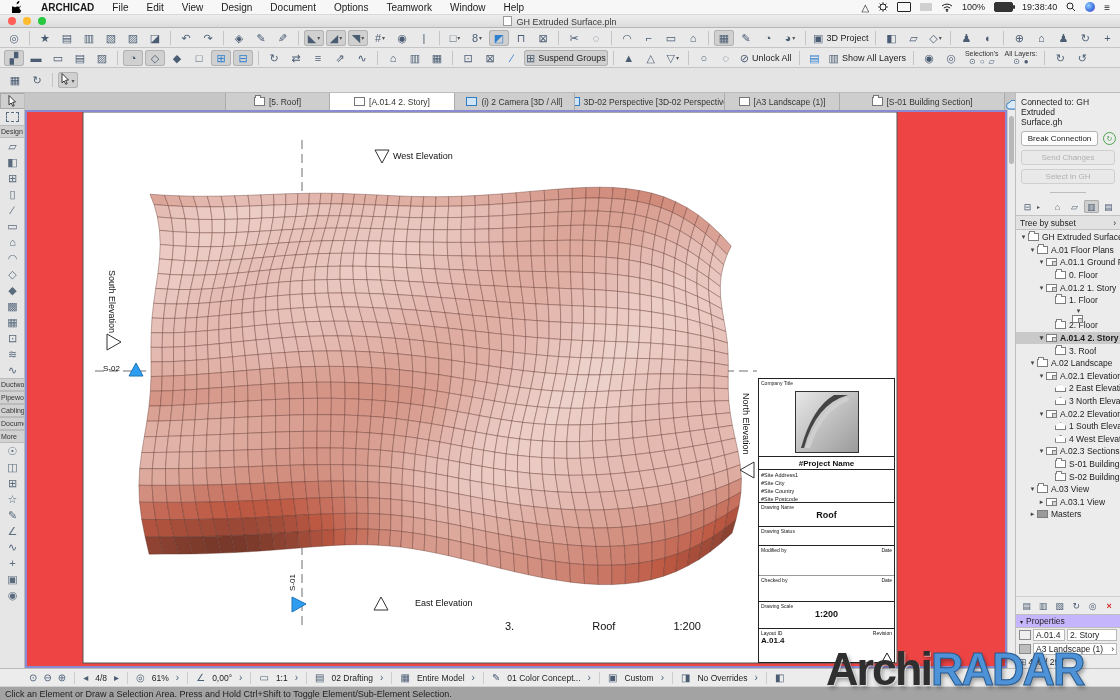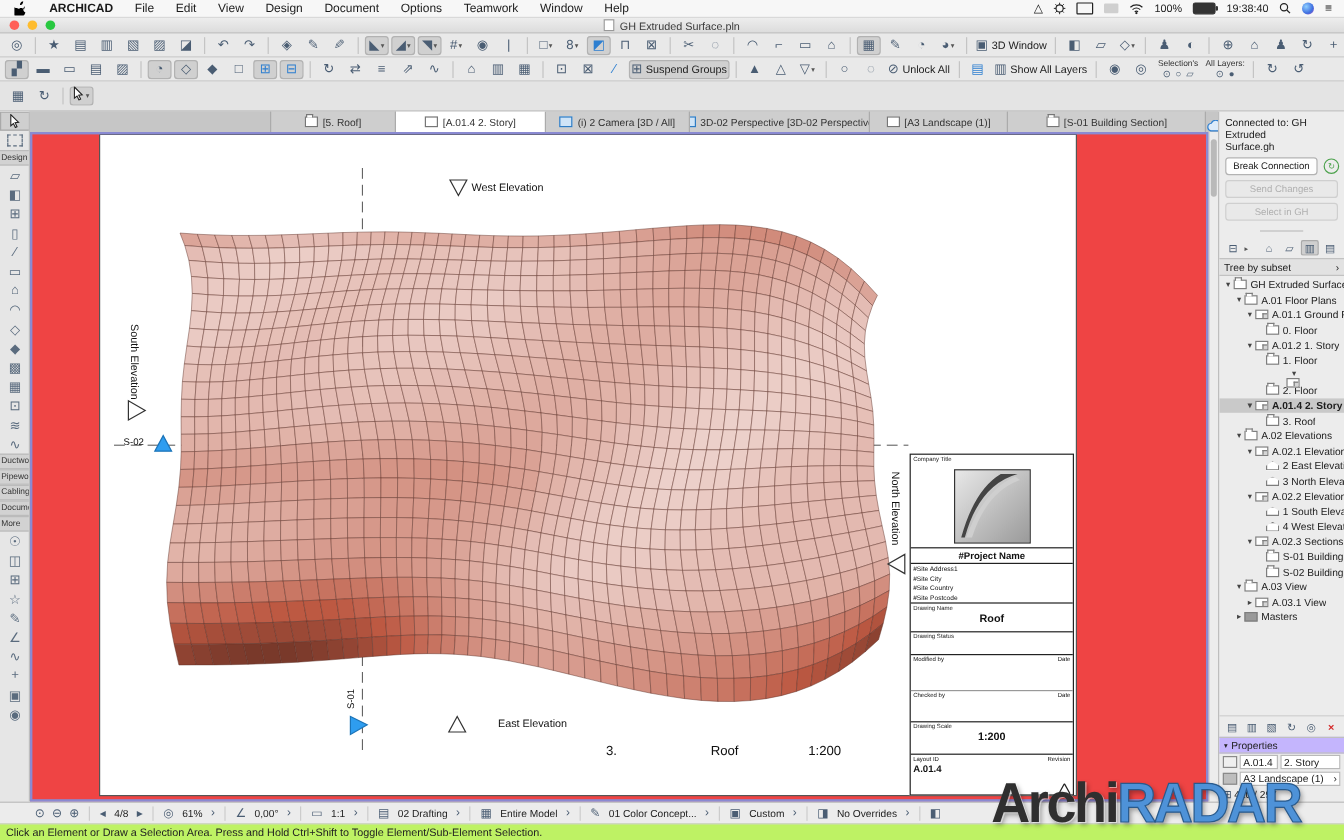--- a/index.html
+++ b/index.html
@@ -117,21 +117,21 @@
                 display:flex;align-items:center;padding:0 4px;gap:3px;color:#222;}
   .prow{display:flex;align-items:center;gap:2px;padding:1px 3px;}
   .pbox{background:#fff;border:1px solid #b9b9b9;height:10px;line-height:10px;padding:0 2px;overflow:hidden;white-space:nowrap;box-sizing:content-box;}
   .pico{width:10px;height:8px;border:1px solid #8a8a8a;background:#efefef;flex:none;}
   
   #statusbar{position:absolute;top:668px;left:0;right:0;height:18px;background:#ececec;border-top:1px solid #bbb;
              display:flex;align-items:center;padding-left:26px;box-sizing:border-box;font-size:8.5px;color:#222;}
   .st-ic{font-size:10px;color:#4a5d73;margin:0 3px;flex:none;}
   .st-val{margin:0 4px;white-space:nowrap;}
   .st-sep{width:1px;height:12px;background:#cccccc;margin:0 5px;flex:none;}
-  #hintbar{position:absolute;top:686px;left:0;right:0;height:14px;background:#bef264;border-top:1px solid #d2d2d2;
+  #hintbar{position:absolute;top:686px;left:0;right:0;height:14px;background:#a3a3a3;border-top:1px solid #d2d2d2;
            font-size:9px;color:#222;display:flex;align-items:center;padding-left:5px;box-sizing:border-box;}
   
   #watermark{position:absolute;left:826px;top:646px;z-index:60;font-weight:bold;font-size:45px;line-height:46px;
              letter-spacing:-2px;white-space:nowrap;pointer-events:none;transform:scaleY(1.04);}
   #watermark .w1{color:#2f2f2f;text-shadow:1px 1px 0 rgba(255,255,255,.5),2px 3px 4px rgba(0,0,0,.35);}
   #watermark .w2{color:#4e92d8;-webkit-text-stroke:1px #295a8c;text-shadow:2px 3px 4px rgba(0,0,0,.35);}
 </style>
 </head>
 <body>
 
@@ -292,21 +292,21 @@
       <div class="tb-btn">
         <span class="tb-g">◔</span>
       </div>
       <div class="tb-btn">
         <span class="tb-g">◕</span>
         <span class="tb-caret">▾</span>
       </div>
       <span class="tb-sep"></span>
       <div class="tb-btn">
         <span class="tb-g">▣</span>
-        <span class="tb-lb">3D Window</span>
+        <span class="tb-lb">3D Project</span>
       </div>
       <span class="tb-sep"></span>
       <div class="tb-btn">
         <span class="tb-g">◧</span>
       </div>
       <div class="tb-btn">
         <span class="tb-g">▱</span>
       </div>
       <div class="tb-btn">
         <span class="tb-g">◇</span>
@@ -1825,21 +1825,21 @@
             <span class="tlabel">A.01.4 2. Story</span>
           </div>
           <div class="trow" style="padding-left: 30px;">
             <span class="texp"></span>
             <span class="tic fold"></span>
             <span class="tlabel">3. Roof</span>
           </div>
           <div class="trow" style="padding-left: 12px;">
             <span class="texp">▾</span>
             <span class="tic fold"></span>
-            <span class="tlabel">A.02 Elevations</span>
+            <span class="tlabel">A.02 Landscape</span>
           </div>
           <div class="trow" style="padding-left: 21px;">
             <span class="texp">▾</span>
             <span class="tic sheet"></span>
             <span class="tlabel">A.02.1 Elevation</span>
           </div>
           <div class="trow" style="padding-left: 30px;">
             <span class="texp"></span>
             <span class="tic house"></span>
             <span class="tlabel">2 East Elevation</span>

